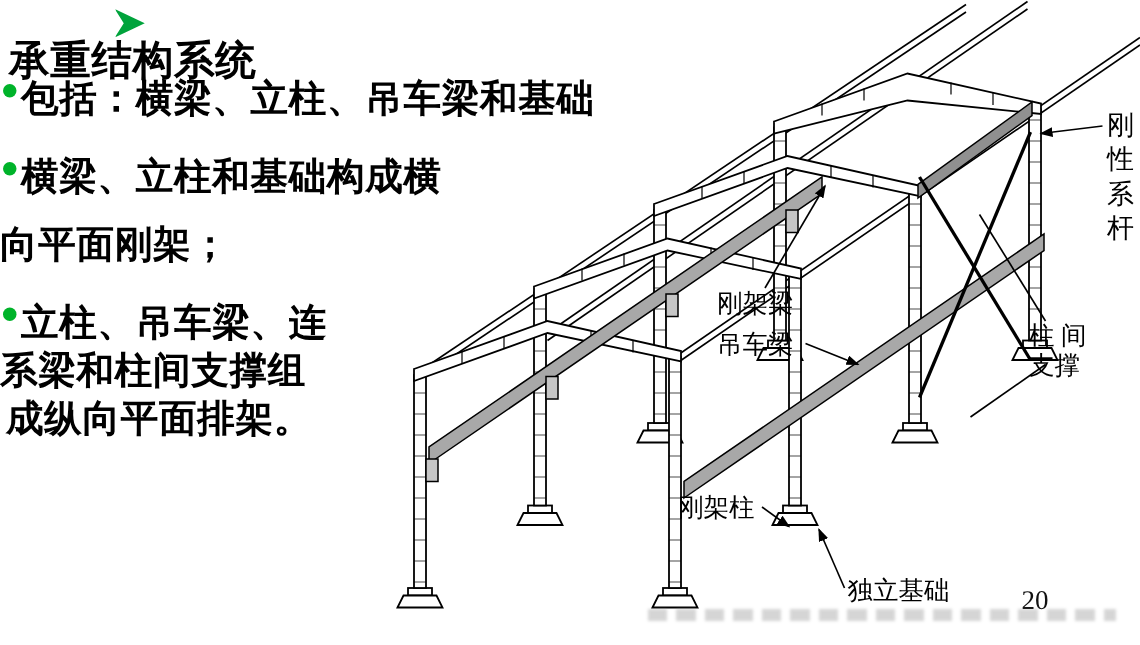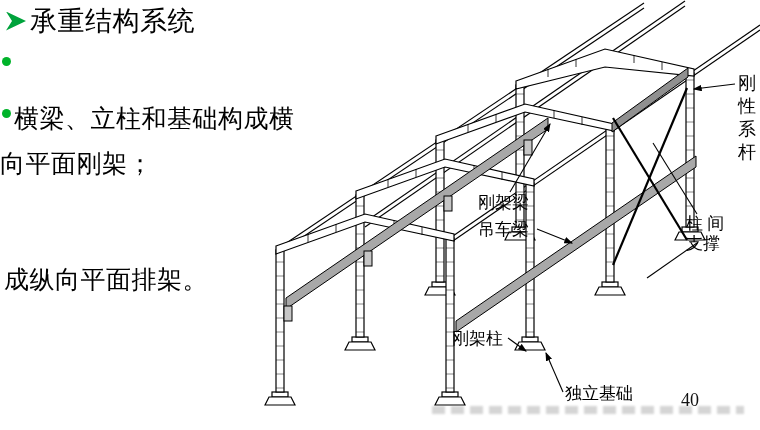--- a/index.html
+++ b/index.html
@@ -1,22 +1,22 @@
 <!DOCTYPE html>
 <html><head>
 <meta charset="utf-8">
 <style>
   html,body{margin:0;padding:0;}
   body{width:760px;height:430px;overflow:hidden;background:#ffffff;
        font-family:"Liberation Serif","DejaVu Serif",serif;}
   .slide{position:relative;width:760px;height:430px;background:#fff;}
 
   
-  .tline{position:absolute;white-space:nowrap;color:#000;font-weight:normal;
-         font-size:25px;letter-spacing:0.5px;line-height:30px;}
+  .tline{position:absolute;white-space:nowrap;color:#000;font-weight:bold;
+         font-size:25px;letter-spacing:0.5px;line-height:30px;flex-direction:column;}
   .title-row{left:6px;top:6px;font-size:27px;display:flex;align-items:center;}
   .arrow-ic{display:inline-block;width:20px;height:19px;background:#00a33c;
             clip-path:polygon(0 0,100% 50%,0 100%,30% 50%);margin-right:4px;flex:0 0 auto;}
   .dot-ic{display:inline-block;width:9px;height:9px;border-radius:50%;
           background:#00b32a;margin-right:3px;vertical-align:9px;}
   .hl{color:#000000;}
   .b1{left:2px;top:52px;}
   .b2l1{left:2px;top:104px;}
   .b2l2{left:0px;top:149px;}
   .b3l1{left:2px;top:201px;}
@@ -152,29 +152,35 @@
       </g>
     </g>
   </svg>
 
   <div class="tline title-row">
     <span class="arrow-ic"></span>
     <span>承重结构系统</span>
   </div>
 
   <div class="tline b1">
-    <span class="dot-ic"></span>
+    <span class="dot-ic"></span><span>包括：横梁、立柱、吊车梁和基础</span>
   </div>
 
   <div class="tline b2l1">
     <span class="dot-ic"></span><span>横梁、立柱和基础构成横</span>
   </div>
   <div class="tline b2l2">
     <span>向平面</span><span class="hl">刚架</span><span>；</span>
   </div>
 
+  <div class="tline b3l1">
+    <span class="dot-ic"></span><span>立柱、吊车梁、连</span>
+  </div>
+  <div class="tline b3l2">
+    <span>系梁和柱间支撑组</span>
+  </div>
   <div class="tline b3l3">
     <span>成纵向平面</span><span class="hl">排架</span><span>。</span>
   </div>
 
-  <div class="pageno">40</div>
+  <div class="pageno">20</div>
   <div class="watermark"></div>
 </div>
 
 </body></html>

